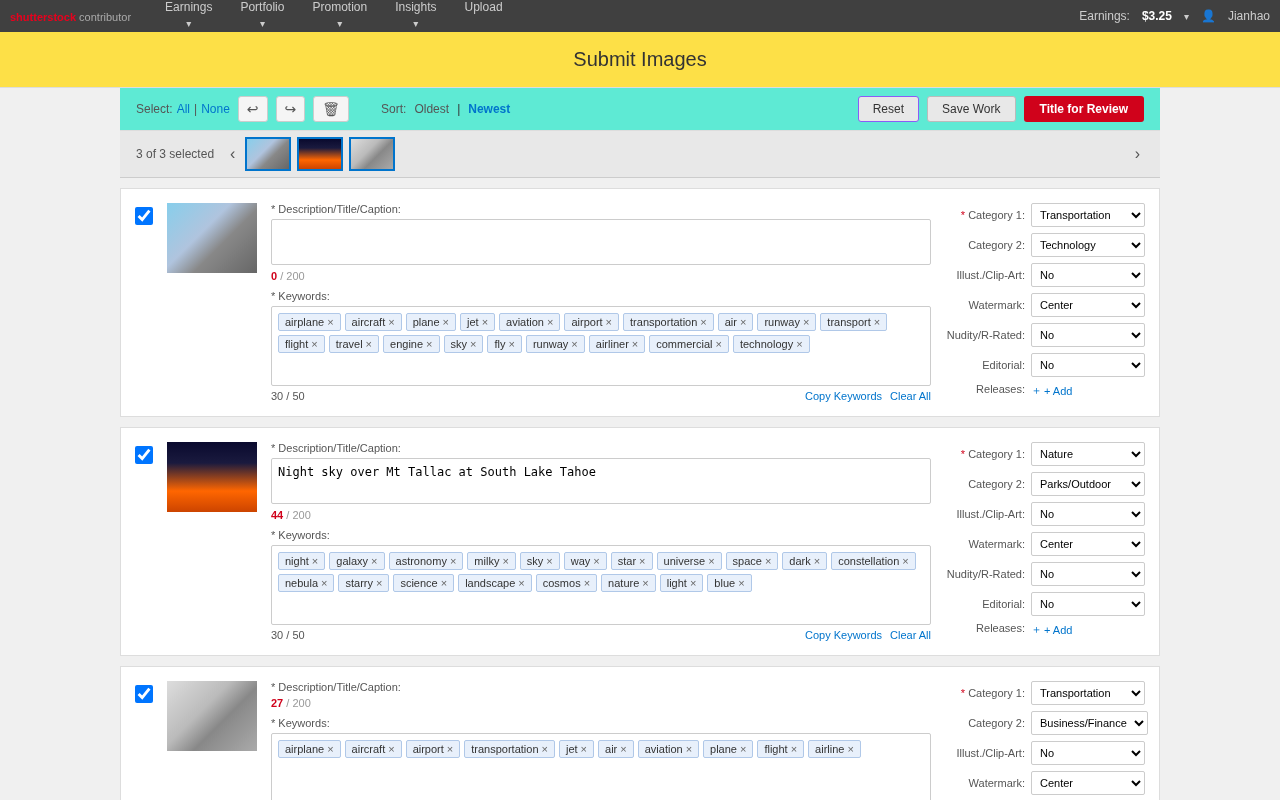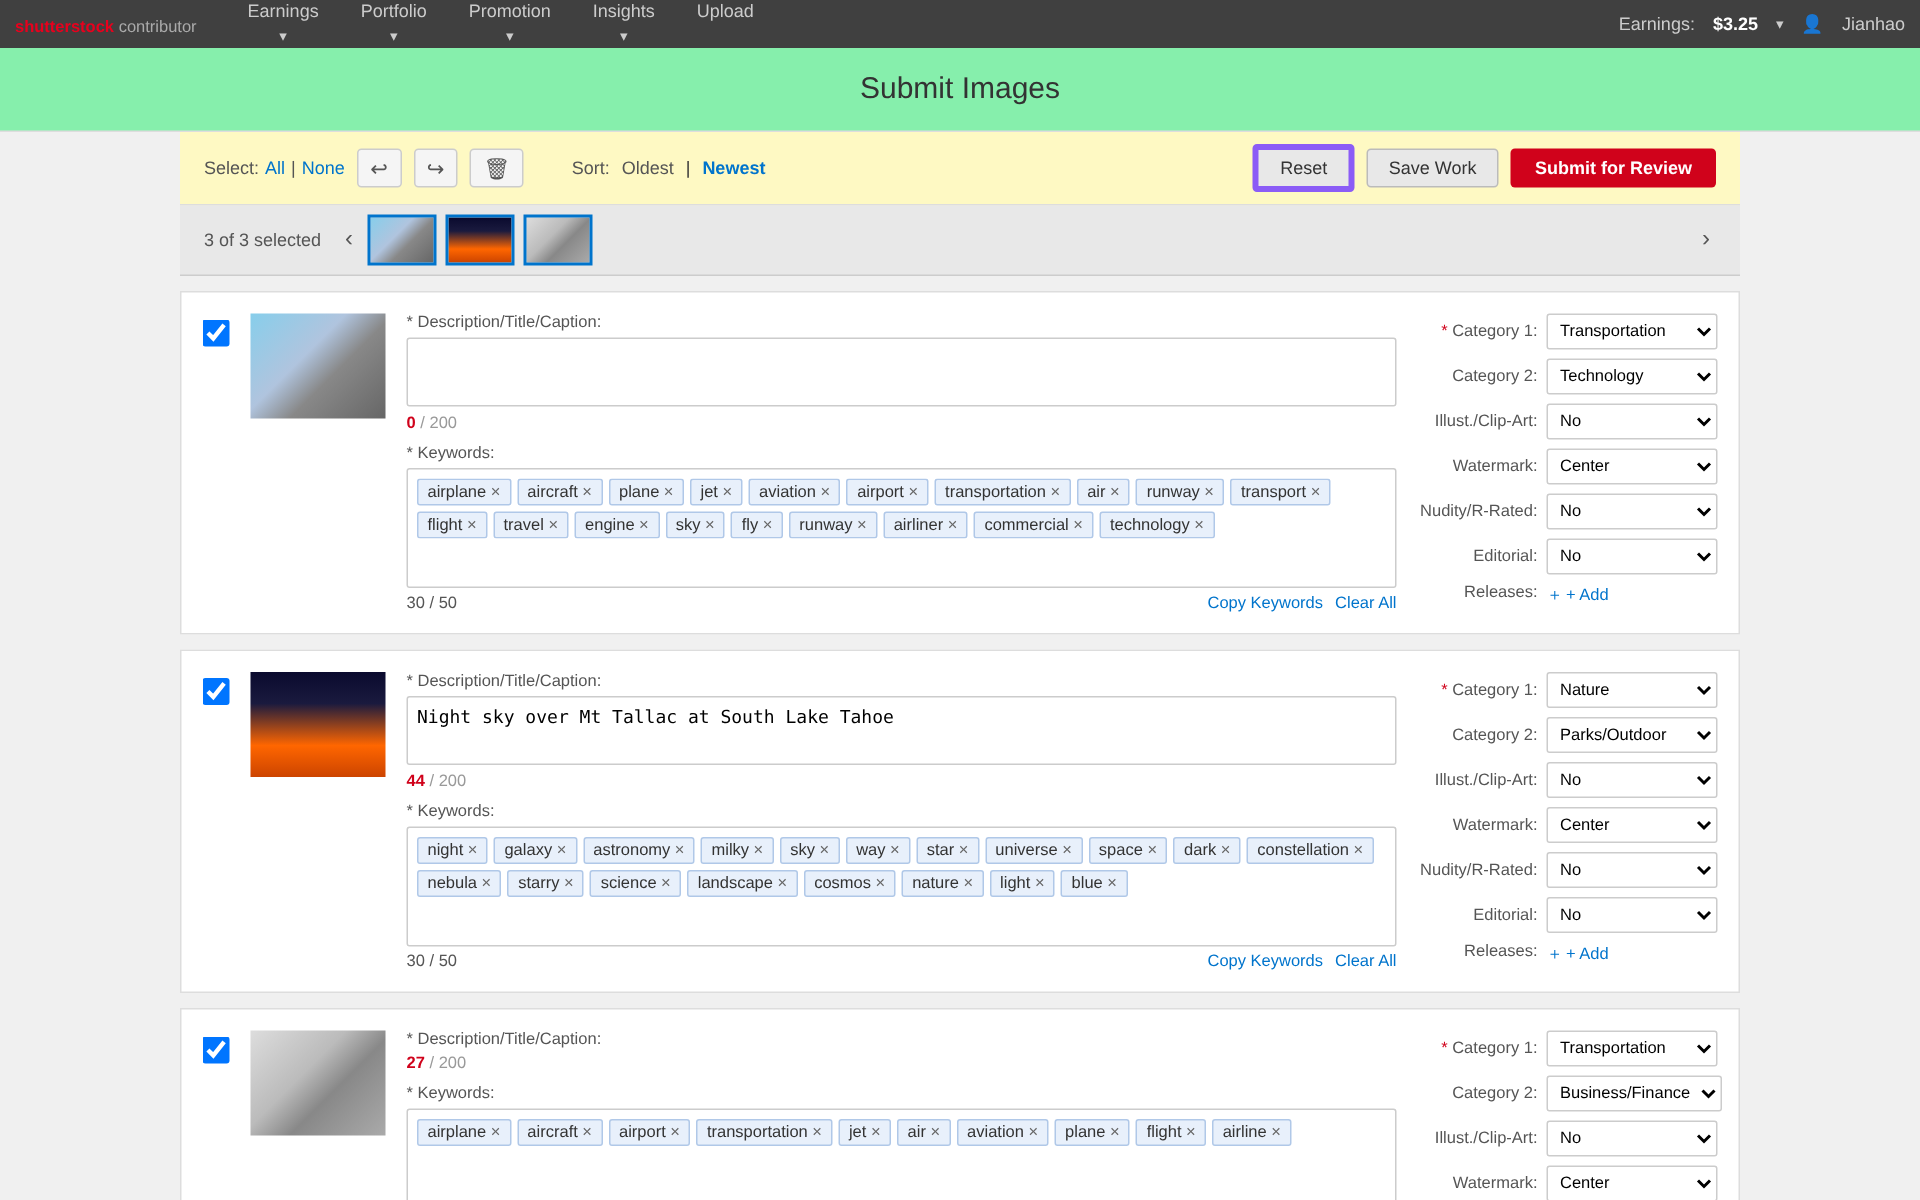--- a/index.html
+++ b/index.html
@@ -38,32 +38,32 @@
       align-items: center;
       gap: 12px;
       color: #ccc;
       font-size: 12px;
     }
     .earnings-val { color: #fff; font-weight: bold; }
     .user-name { color: #ccc; }
 
     
     .page-title-bar {
-      background: #86efac;
+      background: #fde047;
       text-align: center;
       padding: 16px;
       font-size: 20px;
       font-weight: normal;
       color: #333;
       border-bottom: 1px solid #ddd;
     }
 
     
     .toolbar {
-      background: #fef9c3;
+      background: #5eead4;
       padding: 8px 16px;
       display: flex;
       align-items: center;
       gap: 8px;
       border-bottom: 1px solid #ddd;
       max-width: 1040px;
       margin: 0 auto;
     }
     .toolbar-select { display: flex; align-items: center; gap: 4px; font-size: 12px; color: #555; }
     .toolbar-link { color: #0074cc; cursor: pointer; text-decoration: none; }
@@ -75,21 +75,21 @@
       cursor: pointer;
       font-size: 14px;
       color: #555;
     }
     .sort-label { color: #555; font-size: 12px; margin-left: 24px; }
     .sort-opt { color: #555; font-size: 12px; }
     .sort-opt.active { color: #0074cc; font-weight: bold; }
     .toolbar-spacer { flex: 1; }
     .btn-reset {
       background: #e8e8e8;
-      border: 4px solid #8b5cf6;
+      border: 1px solid #8b5cf6;
       border-radius: 3px;
       padding: 5px 14px;
       cursor: pointer;
       font-size: 12px;
       color: #333;
     }
     .btn-save {
       background: #e8e8e8;
       border: 1px solid #bbb;
       border-radius: 3px;
@@ -317,21 +317,21 @@
   <button class="toolbar-icon-btn">↩</button>
   <button class="toolbar-icon-btn">↪</button>
   <button class="toolbar-icon-btn">🗑</button>
   <span class="sort-label">Sort:</span>
   <span class="sort-opt">Oldest</span>
   <span> | </span>
   <span class="sort-opt active">Newest</span>
   <div class="toolbar-spacer"></div>
   <button class="btn-reset">Reset</button>
   <button class="btn-save">Save Work</button>
-  <button class="btn-submit">Submit for Review</button>
+  <button class="btn-submit">Title for Review</button>
 </div>
 
 <div class="thumb-bar">
   <span class="thumb-selected-label">3 of 3 selected</span>
   <button class="thumb-nav">‹</button>
   <div class="thumb-img thumb-plane active"></div>
   <div class="thumb-img thumb-night active"></div>
   <div class="thumb-img thumb-plane2 active"></div>
   <div class="toolbar-spacer"></div>
   <button class="thumb-nav">›</button>

